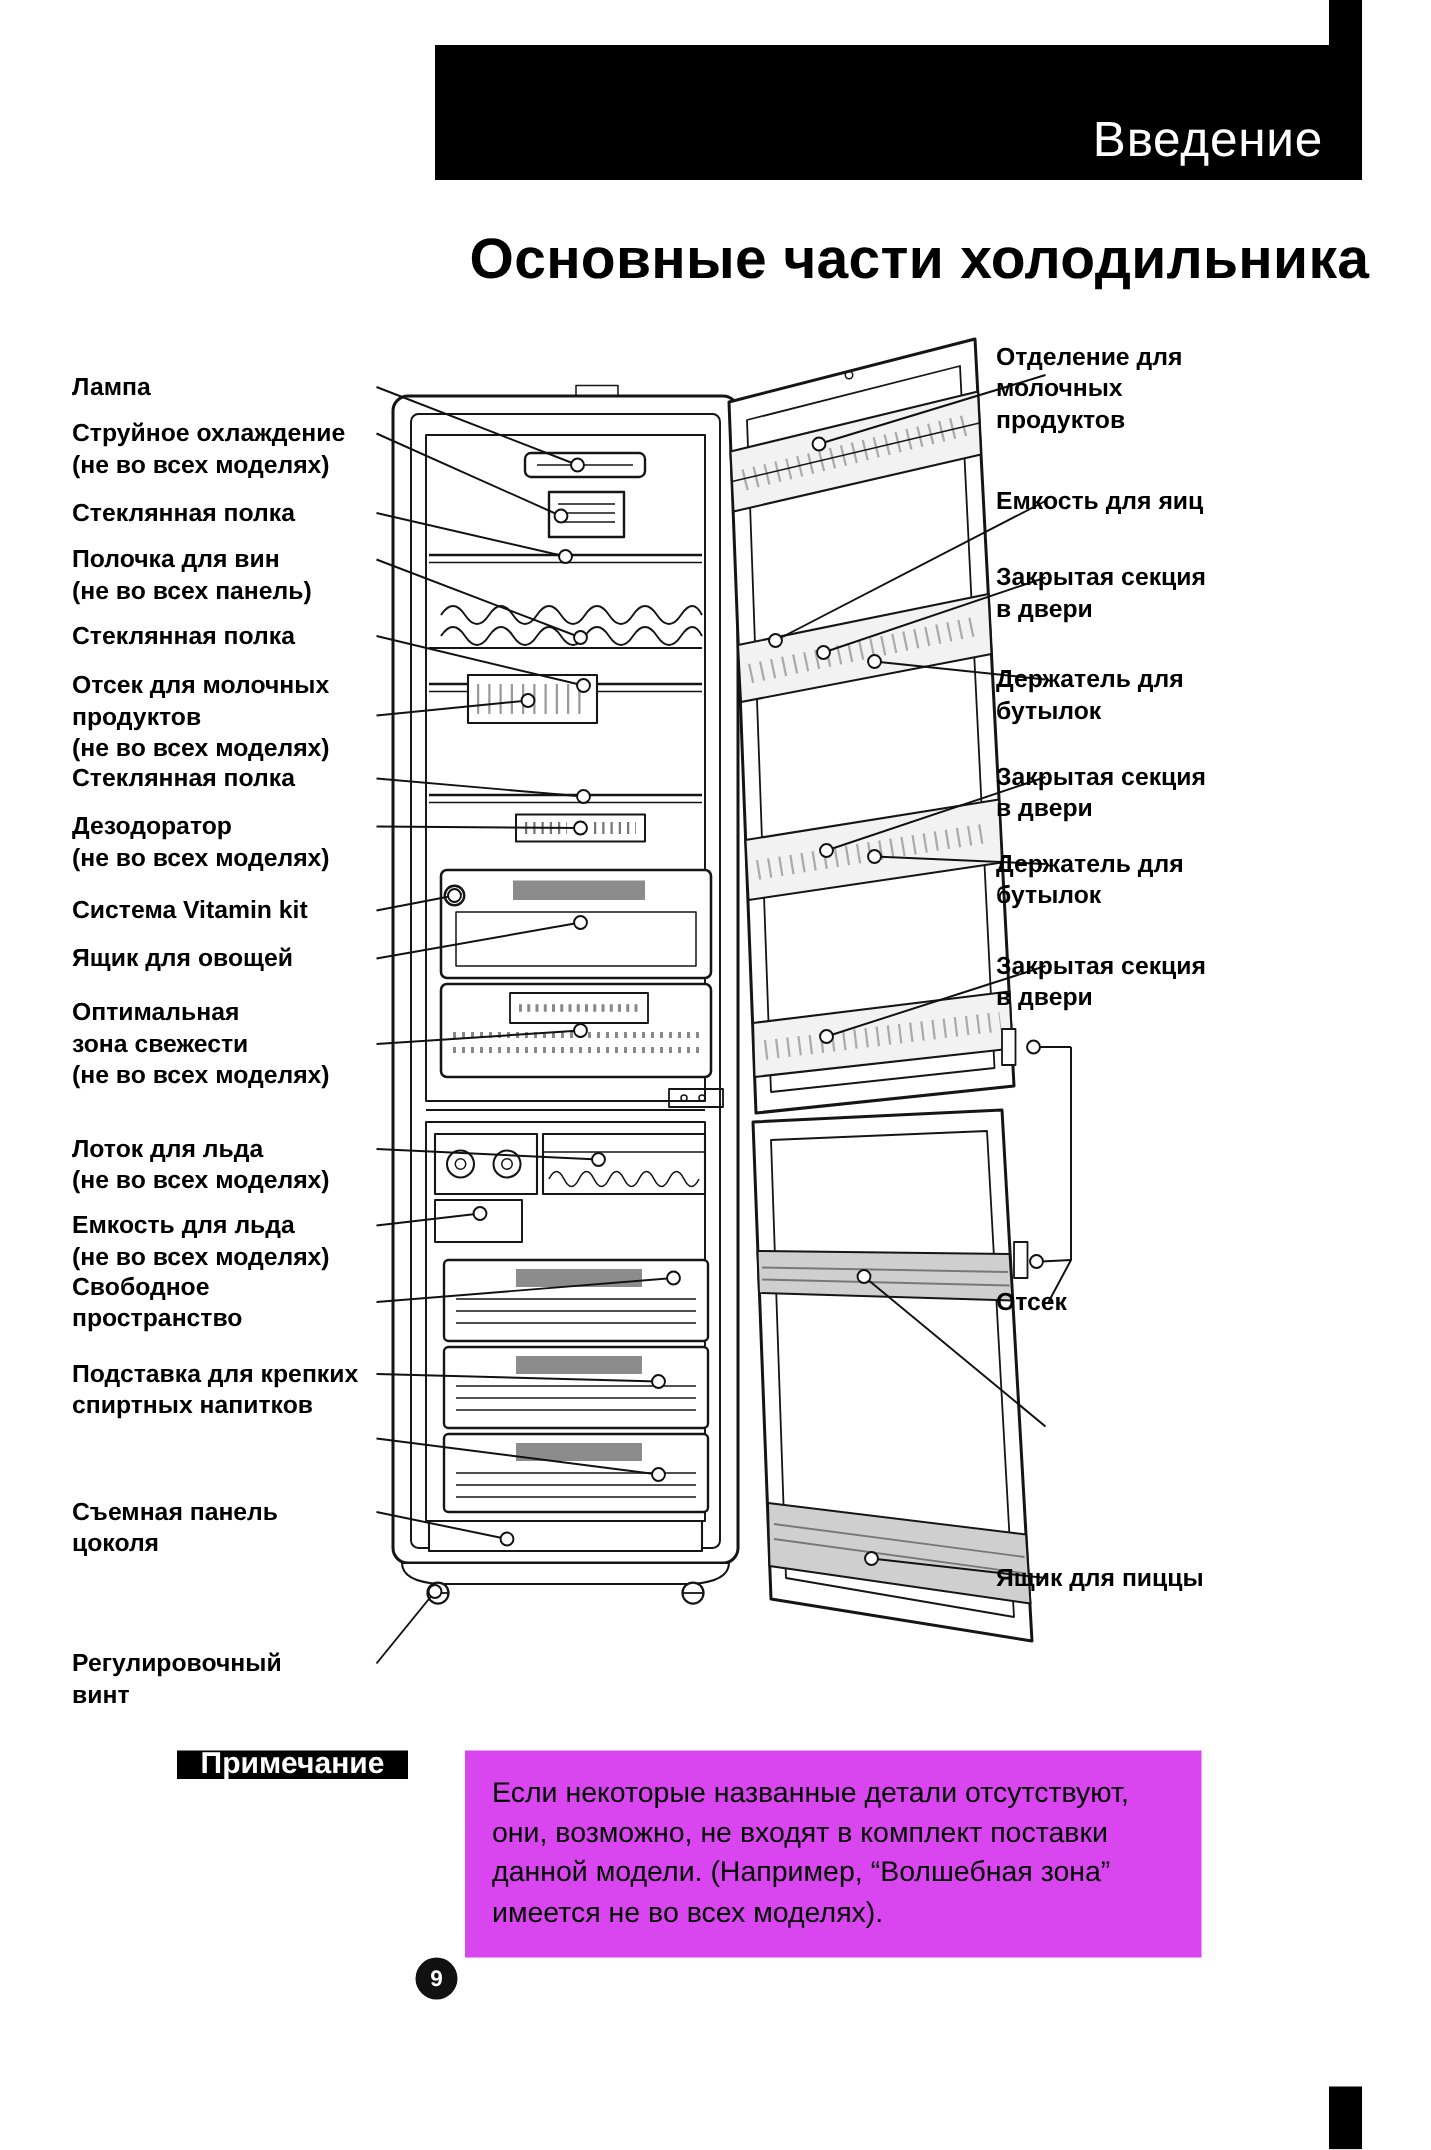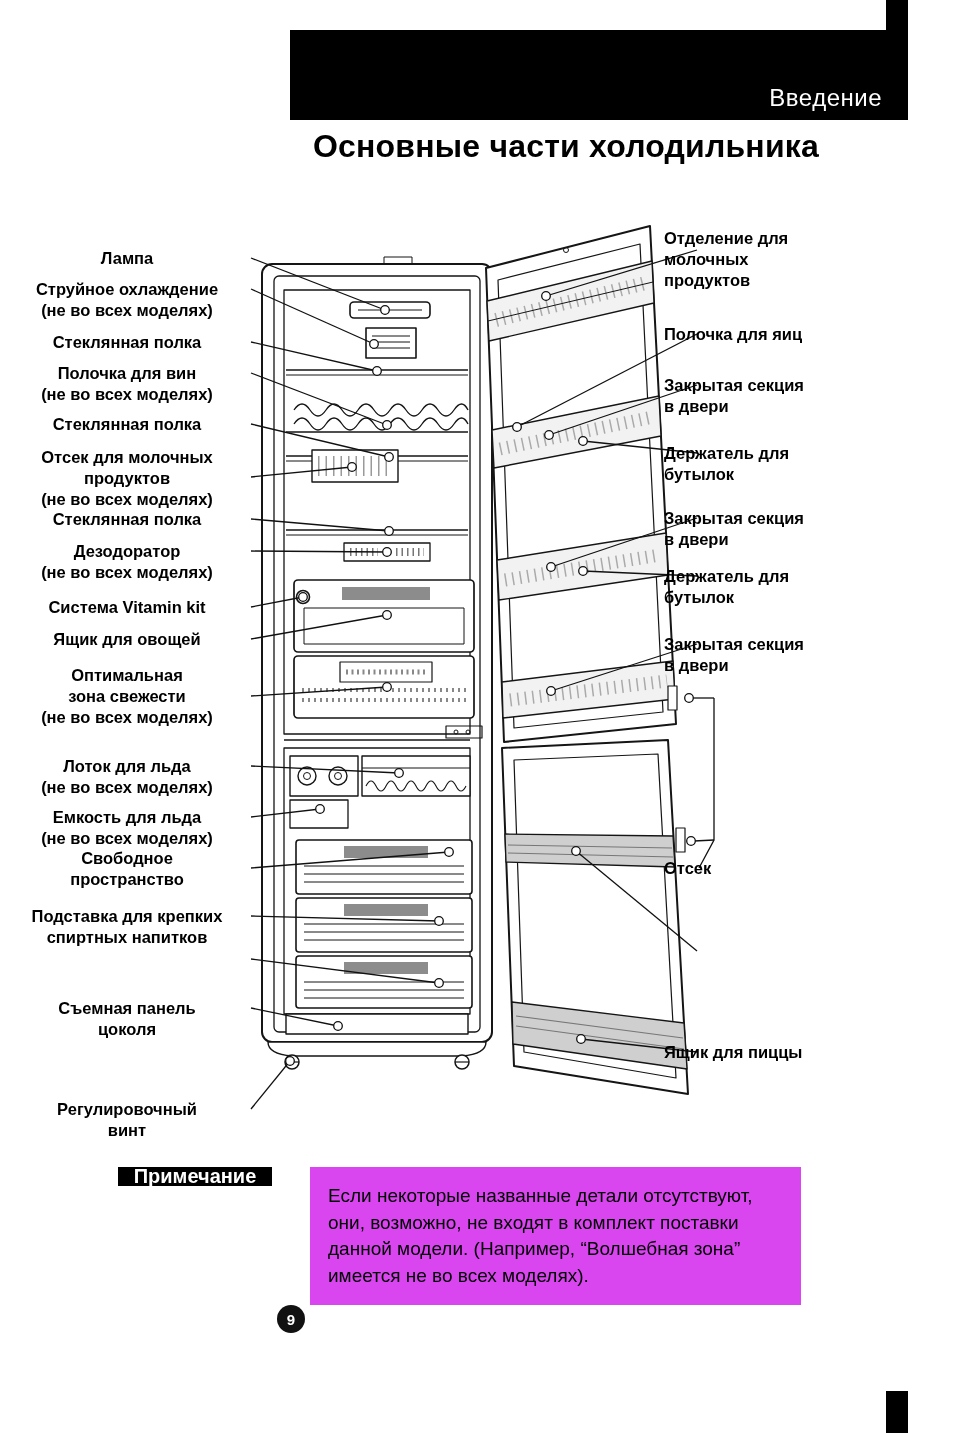--- a/index.html
+++ b/index.html
@@ -1,25 +1,25 @@
 <!DOCTYPE html>
 <html><head>
 <meta charset="utf-8">
 <style>
   html,body{margin:0;padding:0;background:#fff;}
   .page{position:relative;width:954px;height:1433px;background:#fff;overflow:hidden;
         font-family:"Liberation Sans",sans-serif;color:#000;}
   .corner-top{position:absolute;left:886px;top:0;width:22px;height:106px;background:#000;}
   .corner-bottom{position:absolute;left:886px;top:1391px;width:22px;height:42px;background:#000;}
   .header-band{position:absolute;left:290px;top:30px;width:618px;height:90px;background:#000;}
-  .header-title{position:absolute;right:26px;bottom:8px;color:#fff;font-size:24px;letter-spacing:.5px;}
-  .page-title{position:absolute;left:313px;top:128px;margin:0;font-size:32px;font-weight:bold;letter-spacing:.2px;}
+  .header-title{position:absolute;right:26px;bottom:8px;color:#fff;font-size:33px;letter-spacing:.5px;}
+  .page-title{position:absolute;left:313px;top:152px;margin:0;font-size:38px;font-weight:bold;letter-spacing:.2px;}
   .diagram-svg{position:absolute;left:0;top:0;}
   .callout{position:absolute;font-weight:bold;font-size:16.5px;line-height:1.26;white-space:pre-line;}
-  .callout.left{right:707px;width:240px;text-align:center;}
+  .callout.left{right:666px;width:240px;text-align:left;}
   .callout.right{left:664px;width:215px;text-align:left;}
   .note-label{position:absolute;left:118px;top:1167px;width:154px;height:19px;background:#000;color:#fff;
               font-weight:bold;font-size:20px;display:flex;align-items:center;justify-content:center;}
   .note-box{position:absolute;left:310px;top:1167px;width:455px;background:#d946ef;padding:16px 18px;
             font-size:19px;line-height:1.4;white-space:pre-line;}
   .page-num{position:absolute;left:277px;top:1305px;width:28px;height:28px;border-radius:50%;background:#111;
             color:#fff;font-size:15px;font-weight:bold;display:flex;align-items:center;justify-content:center;}
 </style>
 </head>
 <body>
@@ -235,21 +235,21 @@
         <circle cx="576" cy="851" r="4.3"></circle>
       <circle cx="581" cy="1039" r="4.3"></circle>
     </g>
   </svg>
 
   <div class="callout left" style="top:248px">Лампа</div>
   <div class="callout left" style="top:279px">Струйное охлаждение
 (не во всех моделях)</div>
   <div class="callout left" style="top:332px">Стеклянная полка</div>
   <div class="callout left" style="top:363px">Полочка для вин
-(не во всех моделях)</div>
+(не во всех панель)</div>
   <div class="callout left" style="top:414px">Стеклянная полка</div>
   <div class="callout left" style="top:447px">Отсек для молочных
 продуктов
 (не во всех моделях)</div>
   <div class="callout left" style="top:509px">Стеклянная полка</div>
   <div class="callout left" style="top:541px">Дезодоратор
 (не во всех моделях)</div>
   <div class="callout left" style="top:597px">Система Vitamin kit</div>
   <div class="callout left" style="top:629px">Ящик для овощей</div>
   <div class="callout left" style="top:665px">Оптимальная
@@ -264,21 +264,21 @@
   <div class="callout left" style="top:906px">Подставка для крепких
 спиртных напитков</div>
   <div class="callout left" style="top:998px">Съемная панель
 цоколя</div>
   <div class="callout left" style="top:1099px">Регулировочный
 винт</div>
 
   <div class="callout right" style="top:228px">Отделение для
 молочных
 продуктов</div>
-  <div class="callout right" style="top:324px">Полочка для яиц</div>
+  <div class="callout right" style="top:324px">Емкость для яиц</div>
   <div class="callout right" style="top:375px">Закрытая секция
 в двери</div>
   <div class="callout right" style="top:443px">Держатель для
 бутылок</div>
   <div class="callout right" style="top:508px">Закрытая секция
 в двери</div>
   <div class="callout right" style="top:566px">Держатель для
 бутылок</div>
   <div class="callout right" style="top:634px">Закрытая секция
 в двери</div>

